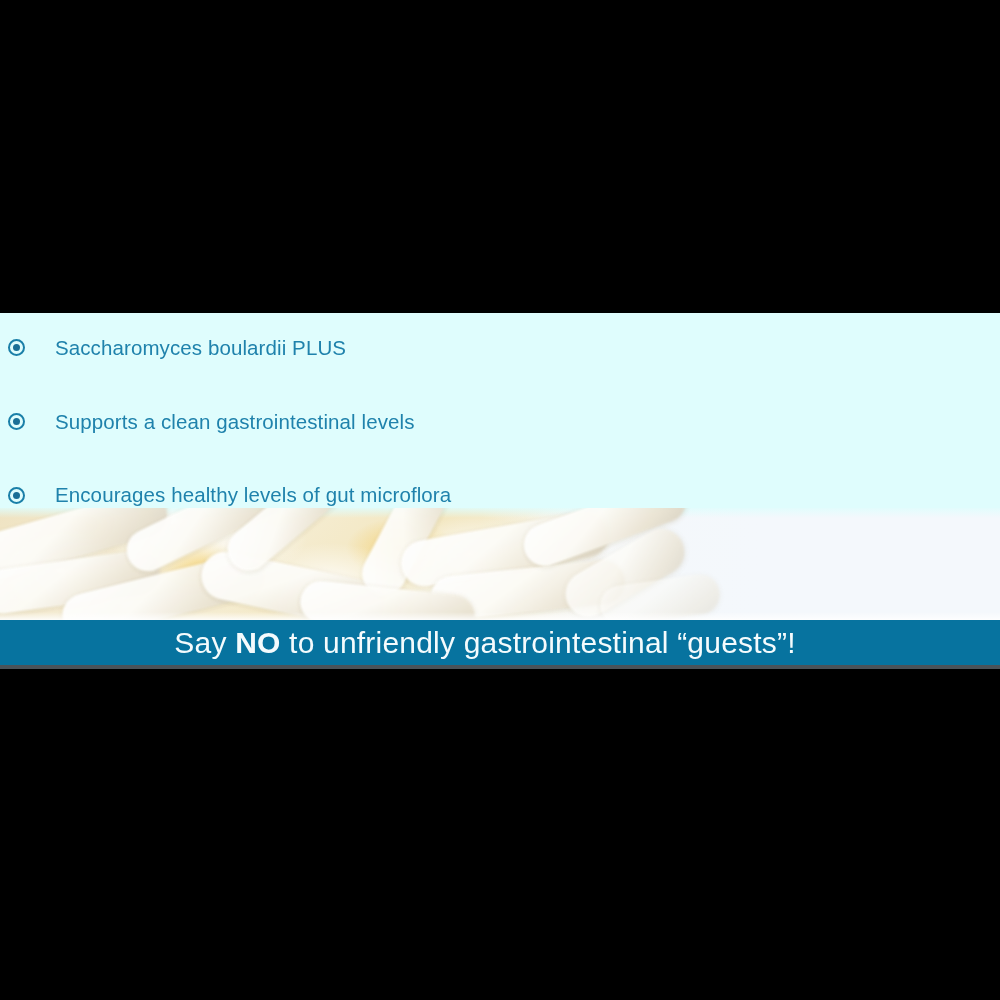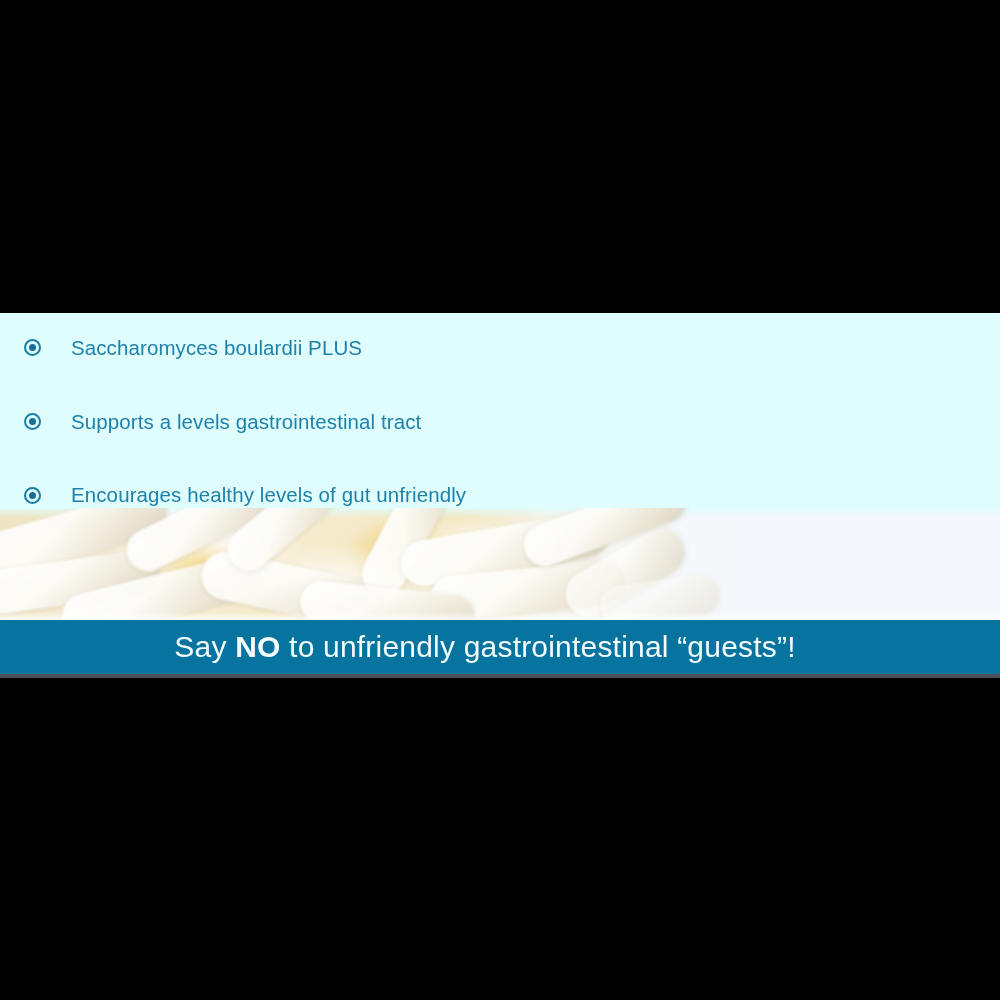--- a/index.html
+++ b/index.html
@@ -38,21 +38,21 @@
     height: 100%;
     padding-top: 22px;
     box-sizing: border-box;
   }
   .bullet-col {
     flex: 0 0 50%;
     display: flex;
     flex-direction: column;
     gap: 0px;
   }
-  .bullet-col.left  { padding-left: 24px; gap: 48px; }
+  .bullet-col.left  { padding-left: 8px; gap: 48px; }
   .bullet-col.right { padding-left: 555px; }
 
   .bullet-row {
     display: flex;
     align-items: center;
     height: 40px;
   }
 
   .bullet-icon {
     flex: 0 0 auto;
@@ -137,21 +137,21 @@
     filter: blur(1.1px);
     opacity: 0.95;
   }
 
   
   #tagline-banner {
     position: absolute;
     left: 0;
     top: 620px;
     width: 1000px;
-    height: 58px;
+    height: 49px;
     background: #07739f;
     display: flex;
     align-items: center;
     justify-content: center;
     box-sizing: border-box;
     border-bottom: 4px solid #4a5359;
   }
   #tagline-text {
     color: #f4fbfd;
     font-size: 30px;
@@ -172,25 +172,25 @@
   <section id="benefits-panel">
     <div class="bullet-columns">
 
       <ul class="bullet-col left" style="list-style:none;margin:0;padding-top:0;">
         <li class="bullet-row">
           <span class="bullet-icon"></span>
           <span class="bullet-label">Saccharomyces boulardii PLUS</span>
         </li>
         <li class="bullet-row">
           <span class="bullet-icon"></span>
-          <span class="bullet-label">Supports a levels gastrointestinal tract</span>
+          <span class="bullet-label">Supports a clean gastrointestinal levels</span>
         </li>
         <li class="bullet-row">
           <span class="bullet-icon"></span>
-          <span class="bullet-label">Encourages healthy levels of gut unfriendly</span>
+          <span class="bullet-label">Encourages healthy levels of gut microflora</span>
         </li>
       </ul>
 
       <ul class="bullet-col right" style="list-style:none;margin:0;padding-top:0;">
         
         
         
         
       </ul>
 

